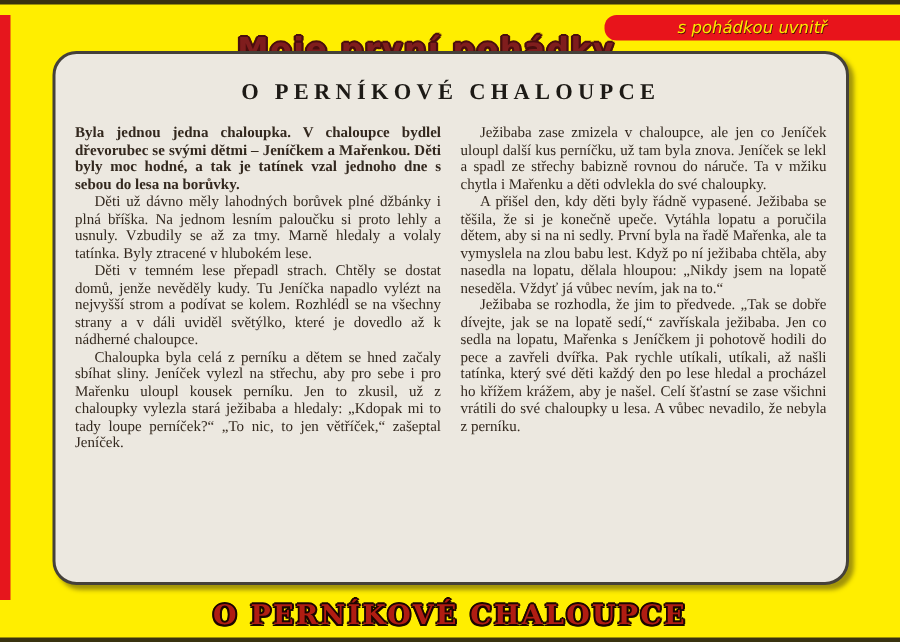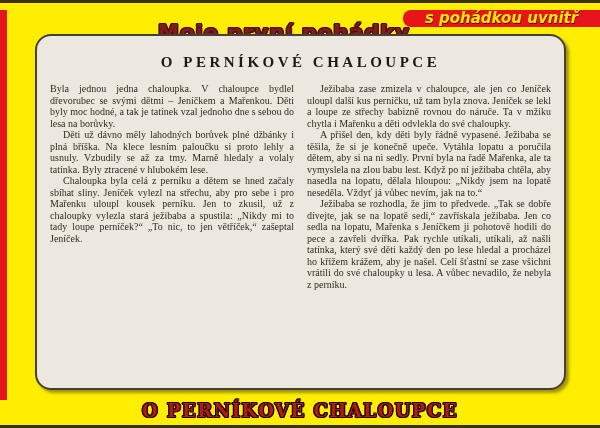--- a/index.html
+++ b/index.html
@@ -42,23 +42,23 @@
     white-space:nowrap;
     margin-top:16px;
   }
   .corner-badge{
     position:absolute;top:10px;right:0;width:197px;height:17px;
     background:#e8141b;
     border-radius:8px 0 0 8px;
     text-align:center;
     line-height:17px;
     font-family:"DejaVu Sans",sans-serif;
-    font-weight:bold;
+    font-weight:normal;
     font-style:italic;
-    font-size:15px;
+    font-size:11px;
     color:#ffe800;
     text-shadow:0.5px 0.5px 0 #5a0a0a;
     white-space:nowrap;
   }
   .story-card{
     position:absolute;top:34px;left:35px;
     width:531px;height:356px;
     box-sizing:border-box;
     background:#ece8e0;
     border:2px solid #45413a;
@@ -84,21 +84,21 @@
     flex:1 1 0;
     text-align:justify;
     font-size:10px;
     line-height:11.5px;
     color:#33281e;
   }
   .col p{
     margin:0;
     text-indent:13px;
   }
-  .col p.no-indent{text-indent:0;}
+  .col p.no-indent{text-indent:0;font-weight:bold;}
   .bottom-title{
     position:absolute;bottom:7px;left:0;right:0;
     text-align:center;
     font-family:"DejaVu Serif",serif;
     font-weight:bold;
     font-size:18px;
     letter-spacing:1.5px;
     color:#b01d12;
     text-shadow:
       -1.3px 0 #1c0502, 1.3px 0 #1c0502,
@@ -116,25 +116,26 @@
   <div class="left-strip"></div>
 
   <div class="banner-title">Moje první pohádky</div>
   <div class="corner-badge">s pohádkou uvnitř</div>
 
   <div class="story-card">
     <div class="story-title">O PERNÍKOVÉ CHALOUPCE</div>
     <div class="columns">
       <div class="col">
         <p class="no-indent">Byla jednou jedna chaloupka. V chaloupce bydlel dřevorubec se svými dětmi – Jeníčkem a Mařenkou. Děti byly moc hodné, a tak je tatínek vzal jednoho dne s sebou do lesa na borůvky.</p>
-        <p>Děti už dávno měly lahodných borůvek plné džbánky i plná bříška. Na klece lesním paloučku si proto lehly a usnuly. Vzbudily se až za tmy. Marně hledaly a volaly tatínka. Byly ztracené v hlubokém lese.</p>
-        <p>Chaloupka byla celá z perníku a dětem se hned začaly sbíhat sliny. Jeníček vylezl na střechu, aby pro sebe i pro Mařenku uloupl kousek perníku. Jen to zkusil, už z chaloupky vylezla stará ježibaba a spustila: „Nikdy mi to tady loupe perníček?“ „To nic, to jen větříček,“ zašeptal Jeníček.</p>
+        <p>Děti už dávno měly lahodných borůvek plné džbánky i plná bříška. Na jednom lesním paloučku si proto lehly a usnuly. Vzbudily se až za tmy. Marně hledaly a volaly tatínka. Byly ztracené v hlubokém lese.</p>
+        <p>Děti v temném lese přepadl strach. Chtěly se dostat domů, jenže nevěděly kudy. Tu Jeníčka napadlo vylézt na nejvyšší strom a podívat se kolem. Rozhlédl se na všechny strany a v dáli uviděl světýlko, které je dovedlo až k nádherné chaloupce.</p>
+        <p>Chaloupka byla celá z perníku a dětem se hned začaly sbíhat sliny. Jeníček vylezl na střechu, aby pro sebe i pro Mařenku uloupl kousek perníku. Jen to zkusil, už z chaloupky vylezla stará ježibaba a hledaly: „Kdopak mi to tady loupe perníček?“ „To nic, to jen větříček,“ zašeptal Jeníček.</p>
       </div>
       <div class="col">
-        <p>Ježibaba zase zmizela v chaloupce, ale jen co Jeníček uloupl další kus perníčku, už tam byla znova. Jeníček se lekl a loupe ze střechy babizně rovnou do náruče. Ta v mžiku chytla i Mařenku a děti odvlekla do své chaloupky.</p>
+        <p>Ježibaba zase zmizela v chaloupce, ale jen co Jeníček uloupl další kus perníčku, už tam byla znova. Jeníček se lekl a spadl ze střechy babizně rovnou do náruče. Ta v mžiku chytla i Mařenku a děti odvlekla do své chaloupky.</p>
         <p>A přišel den, kdy děti byly řádně vypasené. Ježibaba se těšila, že si je konečně upeče. Vytáhla lopatu a poručila dětem, aby si na ni sedly. První byla na řadě Mařenka, ale ta vymyslela na zlou babu lest. Když po ní ježibaba chtěla, aby nasedla na lopatu, dělala hloupou: „Nikdy jsem na lopatě neseděla. Vždyť já vůbec nevím, jak na to.“</p>
         <p>Ježibaba se rozhodla, že jim to předvede. „Tak se dobře dívejte, jak se na lopatě sedí,“ zavřískala ježibaba. Jen co sedla na lopatu, Mařenka s Jeníčkem ji pohotově hodili do pece a zavřeli dvířka. Pak rychle utíkali, utíkali, až našli tatínka, který své děti každý den po lese hledal a procházel ho křížem krážem, aby je našel. Celí šťastní se zase všichni vrátili do své chaloupky u lesa. A vůbec nevadilo, že nebyla z perníku.</p>
       </div>
     </div>
   </div>
 
   <div class="bottom-title">O PERNÍKOVÉ CHALOUPCE</div>
   <div class="edge-bottom"></div>
 </div>
 

